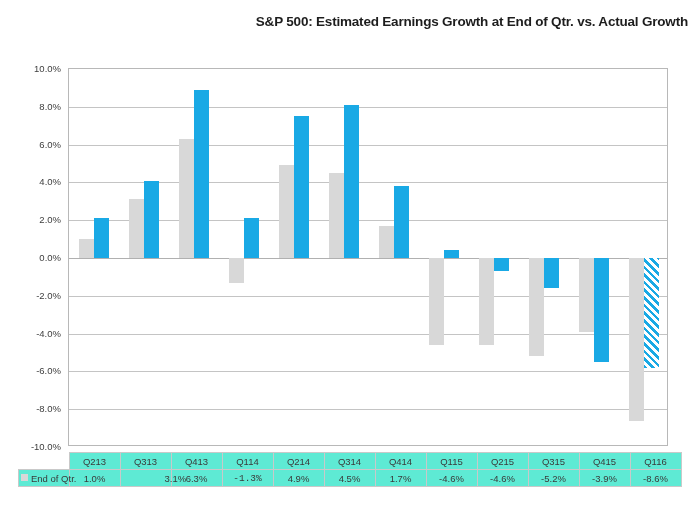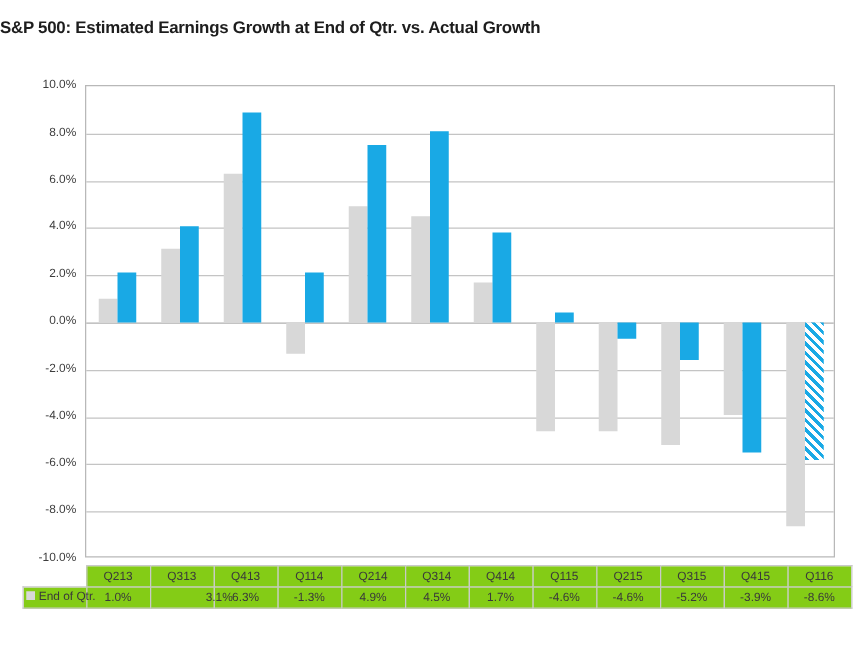--- a/index.html
+++ b/index.html
@@ -12,21 +12,21 @@
     height: 520px;
     font-family: "Liberation Sans", sans-serif;
     color: #2b2b2b;
     overflow: hidden;
     position: relative;
   }
 
   
   #title-block {
     padding-top: 14px;
-    text-align: left;
+    text-align: right;
   }
   #chart-title {
     font-size: 13.5px;
     font-weight: bold;
     color: #1d1d1d;
     letter-spacing: -0.2px;
   }
   #chart-subtitle {
     font-size: 13px;
     font-weight: bold;
@@ -118,21 +118,21 @@
     font-size: 9.5px;
     table-layout: fixed;
   }
   #data-table td, #data-table th {
     border: 1px solid #c9c9c9;
     text-align: center;
     height: 16px;
     padding: 0;
     font-weight: normal;
     color: #3a3a3a;
-    background: #84cc16;
+    background: #5eead4;
   }
   #data-table .corner {
     border: none;
     background: transparent;
   }
   #data-table th.cat {
     font-size: 9.5px;
     color: #3a3a3a;
   }
   #data-table td.rowhead {
@@ -257,21 +257,21 @@
         <th class="cat" style="width: 50px;">Q415</th>
         <th class="cat" style="width: 50px;">Q116</th>
       </tr>
   </thead>
   <tbody id="table-body">
       <tr>
         <td class="rowhead" style="width: 50px;"><span class="swatch gray"></span><span class="rowhead-label">End of Qtr.</span></td>
         <td style="width: 50px;">1.0%</td>
         <td style="width: 50px; padding-left: 44px;">3.1%</td>
         <td style="width: 50px;">6.3%</td>
-        <td style="width: 50px;">-1.3%</td>
+        <td style="width: 50px; font-family: Liberation Mono, monospace;">-1.3%</td>
         <td style="width: 50px;">4.9%</td>
         <td style="width: 50px;">4.5%</td>
         <td style="width: 50px;">1.7%</td>
         <td style="width: 50px;">-4.6%</td>
         <td style="width: 50px;">-4.6%</td>
         <td style="width: 50px;">-5.2%</td>
         <td style="width: 50px; margin-left: 27px;">-3.9%</td>
         <td style="width: 50px;">-8.6%</td>
       </tr>
     </tbody>

